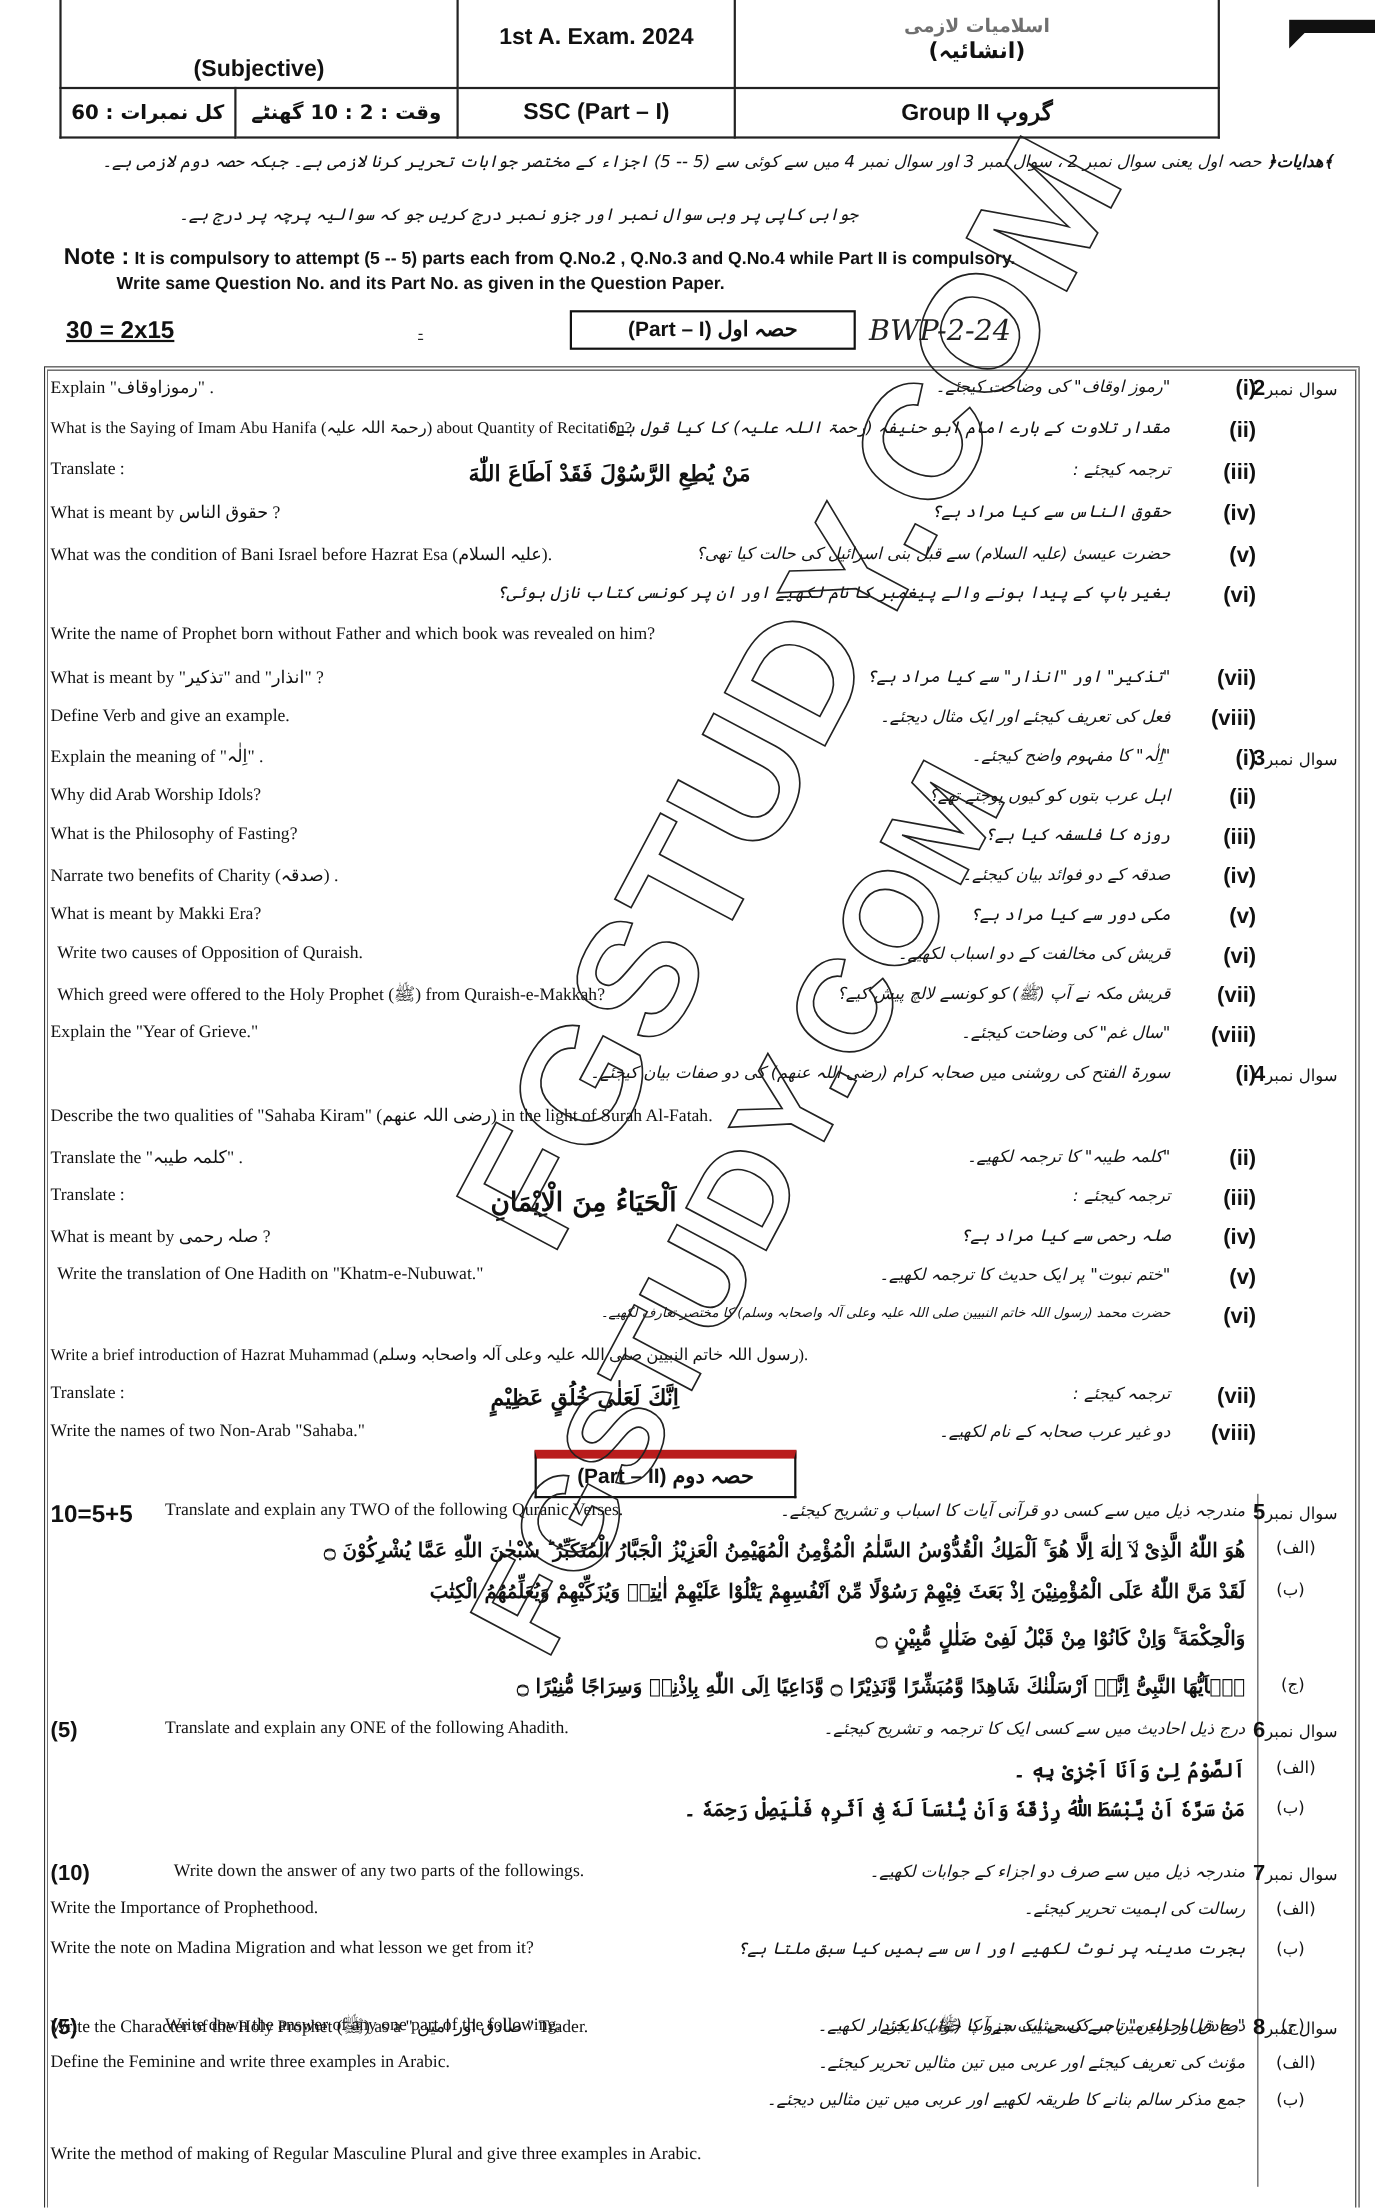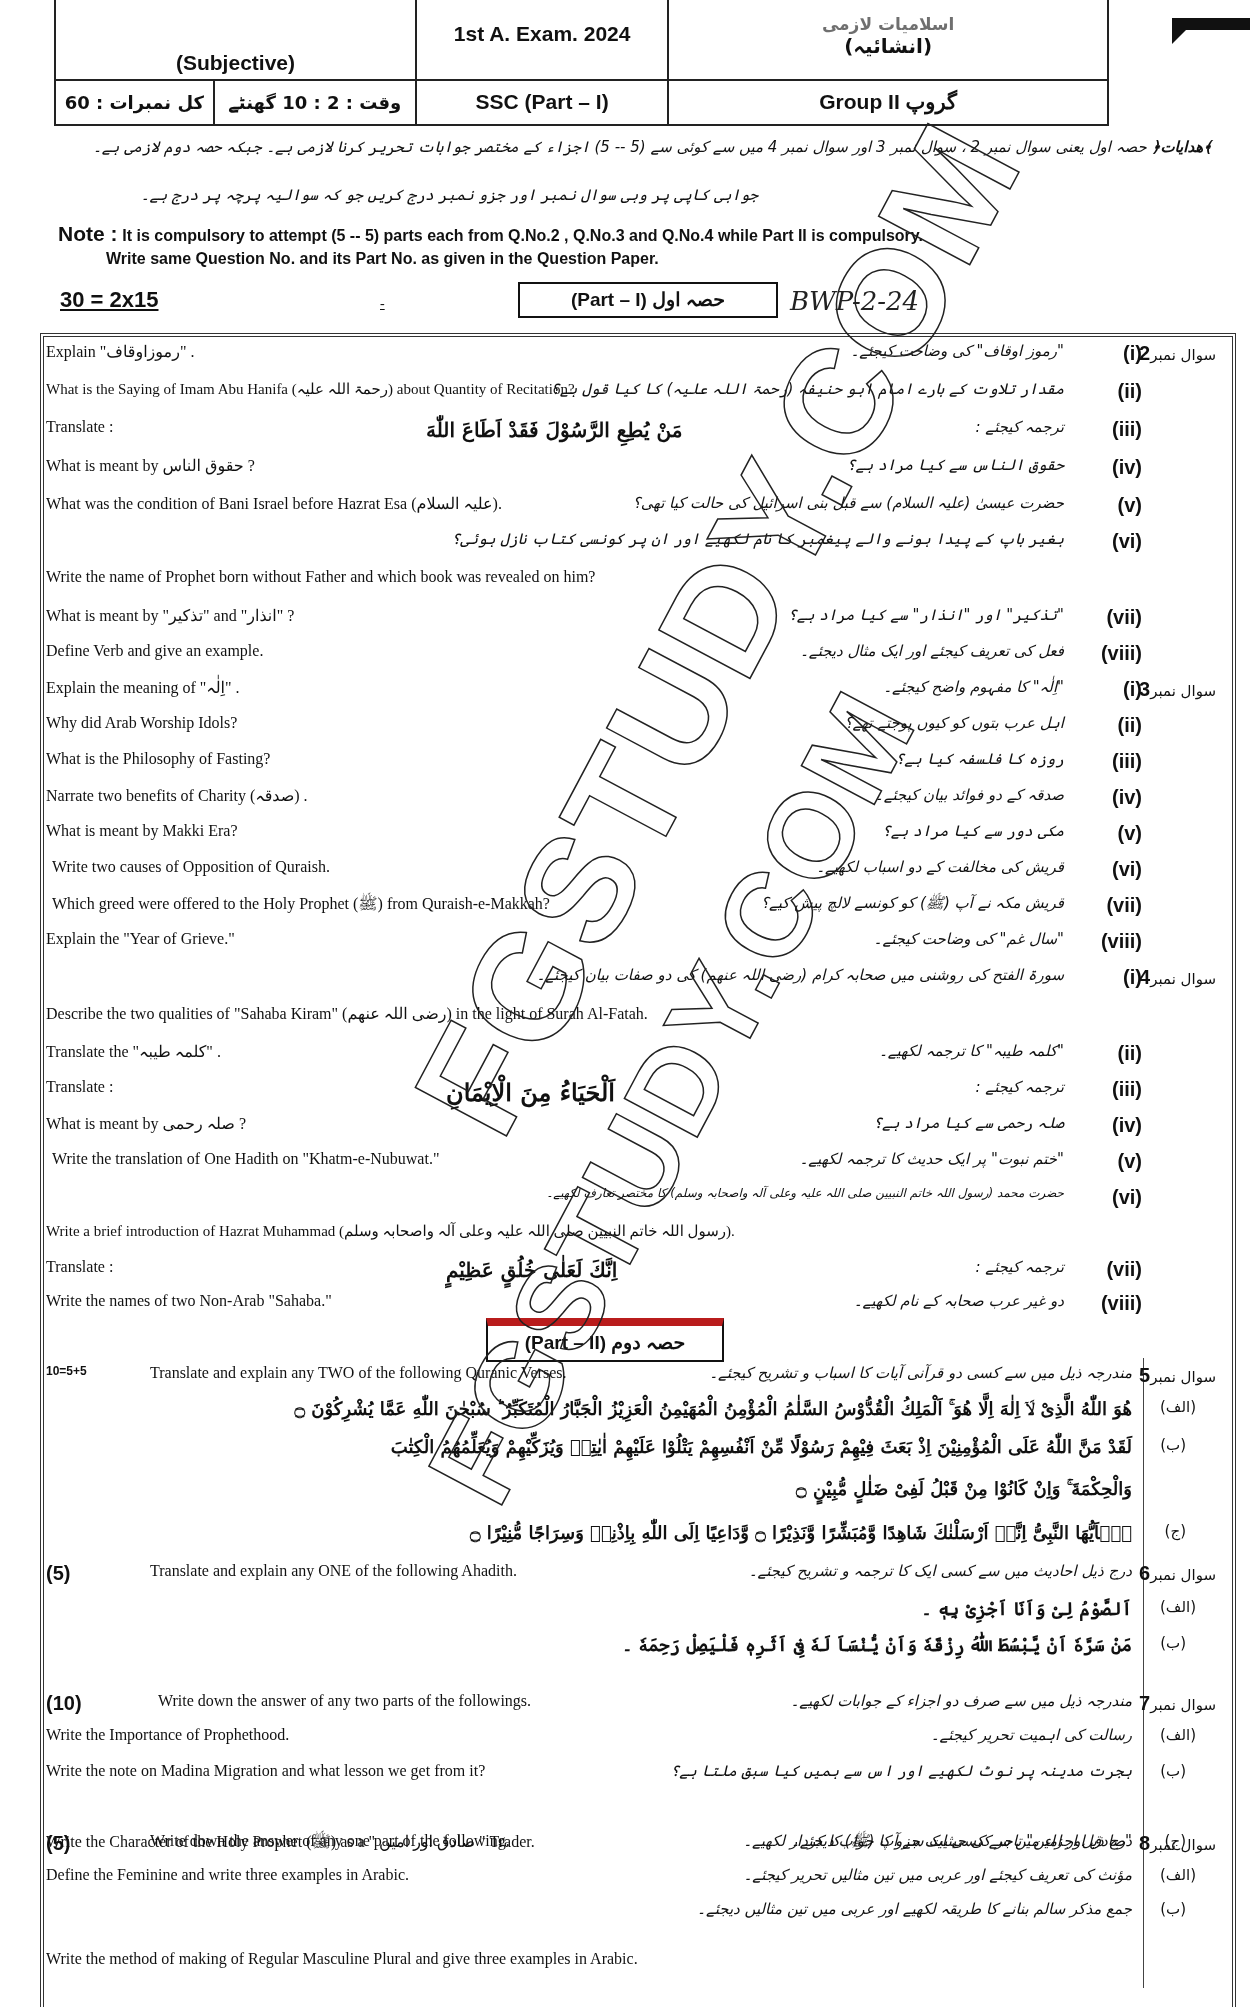--- a/index.html
+++ b/index.html
@@ -47,21 +47,21 @@
     <td><span>Group II گروپ</span></td>
   </tr>
 </tbody>
   </table>
 <div class="corner-mark"></div>
 
 <div class="instr urdu" style="right:38px;top:138px;width:1180px;text-align:right;">
   <b>﴾ھدایات﴿</b>
   <span>حصہ اول یعنی سوال نمبر 2 ، سوال نمبر 3 اور سوال نمبر 4 میں سے کوئی سے (5 -- 5) اجزاء کے مختصر جوابات تحریر کرنا لازمی ہے۔ جبکہ حصہ دوم لازمی ہے۔</span>
 </div>
-<div class="instr urdu" style="right:492px;top:186px;">جوابی کاپی پر وہی سوال نمبر اور جزو نمبر درج کریں جو کہ سوالیہ پرچہ پر درج ہے۔</div>
+<div class="instr urdu" style="right:470px;top:186px;">جوابی کاپی پر وہی سوال نمبر اور جزو نمبر درج کریں جو کہ سوالیہ پرچہ پر درج ہے۔</div>
 <div class="note" style="top:222px;">
   <span style="font-size:21px;">Note :</span>
   <span style="font-family:'Liberation Sans Narrow','Liberation Sans',sans-serif;font-size:16px;">It is compulsory to attempt (5 -- 5) parts each from Q.No.2 , Q.No.3 and Q.No.4 while Part II is compulsory.</span>
 </div>
 <div class="note" style="top:250px;left:106px;font-size:16px;">Write same Question No. and its Part No. as given in the Question Paper.</div>
 
 <div class="abs bold-sans" style="left:60px;top:287px;font-size:22px;">30 = 2x15</div>
 <div class="abs" style="left:380px;top:296px;font-size:14px;">-</div>
 <div class="part-box" style="left:518px;top:282px;width:256px;height:32px;line-height:32px;">(Part – I) حصہ اول</div>
 <div class="handwriting" style="left:790px;top:286px;">BWP-2-24</div>
@@ -201,21 +201,21 @@
   <span class="en">Write the names of two Non-Arab "Sahaba."</span>
   <span class="ur">دو غیر عرب صحابہ کے نام لکھیے۔</span>
   <span class="num">(viii)</span>
 </div>
 
 <div class="part-box" style="left:486px;top:1318px;width:234px;height:34px;line-height:34px;border-top:8px solid #b91c1c;">(Part – II) حصہ دوم</div>
 
 <div class="part2-vline" style="top:1358px;height:630px;"></div>
 
 <div class="row" style="top:1364px;">
-  <span class="marks" style="font-size:12px;">10=5+5</span>
+  <span class="marks" style="font-size:22px;">10=5+5</span>
   <span class="en" style="left:104px;">Translate and explain any TWO of the following Quranic Verses.</span>
   <span class="ur" style="right:84px;">مندرجہ ذیل میں سے کسی دو قرآنی آیات کا اسباب و تشریح کیجئے۔</span>
   <span class="qlabel"><span>سوال نمبر</span><b>5</b></span>
 </div>
 <div class="row" style="top:1398px;">
   <span class="arabic" style="right:84px;font-size:18px;">هُوَ اللّٰهُ الَّذِىْ لَاۤ اِلٰهَ اِلَّا هُوَ ۚ اَلْمَلِكُ الْقُدُّوْسُ السَّلٰمُ الْمُؤْمِنُ الْمُهَيْمِنُ الْعَزِيْزُ الْجَبَّارُ الْمُتَكَبِّرُ ؕ سُبْحٰنَ اللّٰهِ عَمَّا يُشْرِكُوْنَ ۝</span>
   <span class="qlabel" style="right:20px;">(الف)</span>
 </div>
 <div class="row" style="top:1436px;">
   <span class="arabic" style="right:84px;font-size:18px;">لَقَدْ مَنَّ اللّٰهُ عَلَى الْمُؤْمِنِيْنَ اِذْ بَعَثَ فِيْهِمْ رَسُوْلًا مِّنْ اَنْفُسِهِمْ يَتْلُوْا عَلَيْهِمْ اٰيٰتِهٖ وَيُزَكِّيْهِمْ وَيُعَلِّمُهُمُ الْكِتٰبَ</span>

